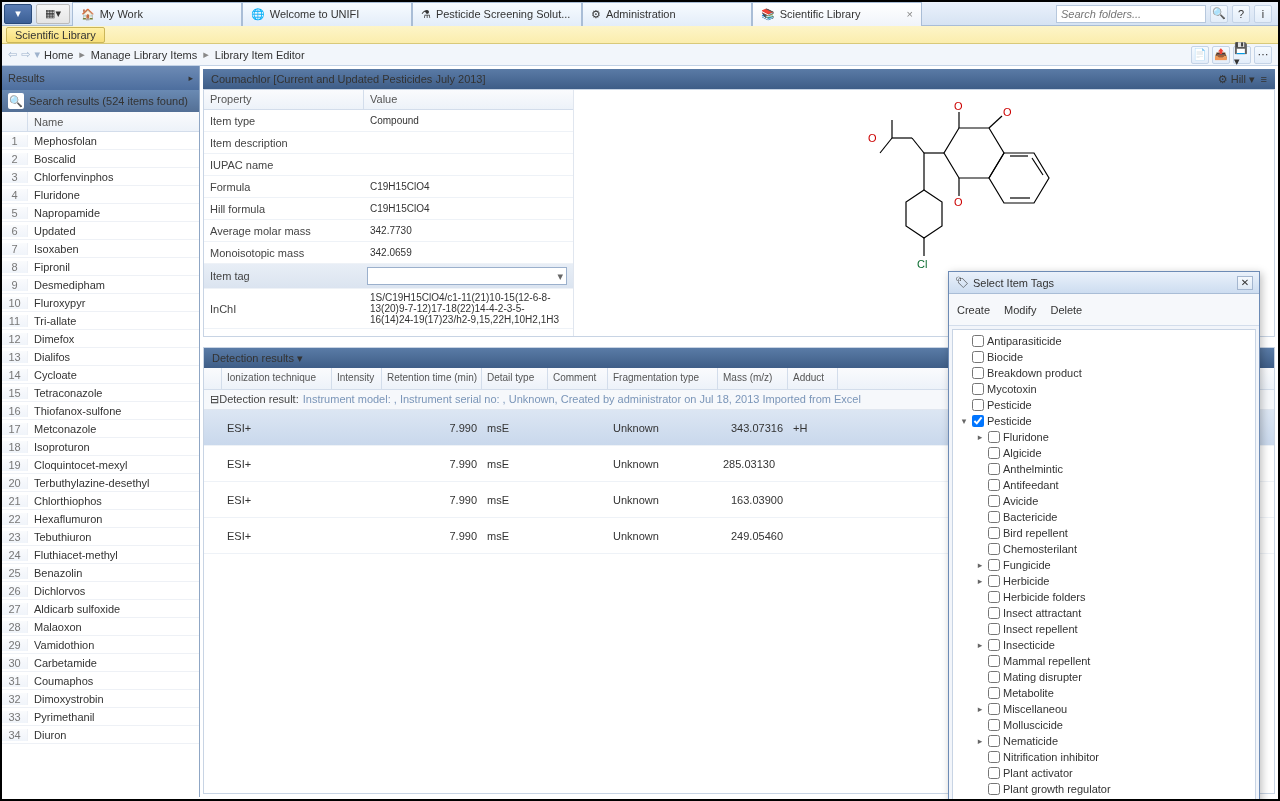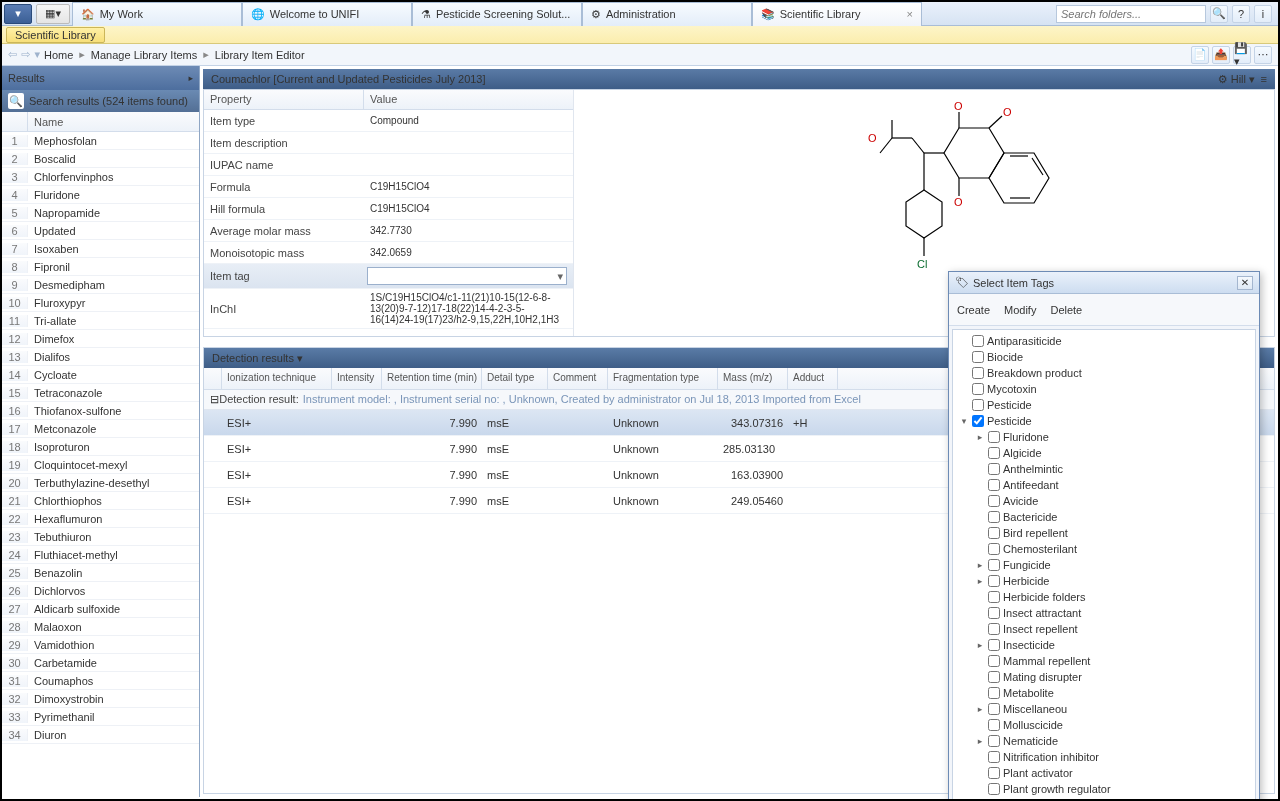--- a/index.html
+++ b/index.html
@@ -48,21 +48,21 @@
 .proprow .dd{width:200px;height:18px;border:1px solid #9bb0cc;background:#fff;display:flex;align-items:center;justify-content:flex-end;padding:0 3px;color:#666}
 .structarea{flex:1;display:flex;align-items:center;justify-content:center;position:relative}
 .detarea{margin:10px 3px 3px 3px;border:1px solid #c8d4e4;flex:1;display:flex;flex-direction:column}
 .dethdr{height:20px;background:linear-gradient(#5a7ba6,#3e5d87);color:#fff;padding:0 8px;display:flex;align-items:center}
 .detth{display:flex;background:linear-gradient(#fafbfd,#edf2f9);height:22px;border-bottom:1px solid #d3ddeb;overflow:hidden}
 .detth div{padding:4px 5px;border-right:1px solid #d3ddeb;color:#555;white-space:nowrap;font-size:10px}
 .detgroup{display:flex;background:#f6f8fb;padding:3px 6px;border-bottom:1px solid #e0e6ef;font-size:10px;color:#666}
 .detgroup .lbl{color:#444}
 .detgroup .txt{color:#7a95b8;margin-left:4px}
 .detgroup .cnt{margin-left:auto;margin-right:260px;color:#7a95b8}
-.detrow{display:flex;height:26px;border-bottom:1px solid #eef2f7;align-items:center;font-size:10px}
+.detrow{display:flex;height:36px;border-bottom:1px solid #eef2f7;align-items:center;font-size:10px}
 .detrow.sel{background:linear-gradient(#dce6f3,#c9d8ec)}
 .detrow div{padding:0 5px}
 
 .dialog{position:absolute;right:18px;top:205px;width:312px;height:570px;border:1px solid #6d8bb5;background:#f2f5fa;box-shadow:2px 2px 8px rgba(0,0,0,0.25);display:flex;flex-direction:column}
 .dlg-title{height:22px;background:linear-gradient(#eaf1fb,#cdddf0);border-bottom:1px solid #a9bdd6;display:flex;align-items:center;padding:0 6px}
 .dlg-title .x{margin-left:auto;width:16px;height:14px;border:1px solid #a4b6cf;background:linear-gradient(#f5f9fe,#dfe9f5);display:flex;align-items:center;justify-content:center;font-size:10px;cursor:pointer}
 .dlg-tools{height:32px;background:#f6f8fb;border-bottom:1px solid #d3ddeb;display:flex;align-items:center;padding:0 8px;gap:14px;color:#3a6aa8}
 .dlg-tree{flex:1;background:#fff;border:1px solid #c8d4e4;margin:3px;overflow-y:auto;padding:3px 0}
 .tn{display:flex;align-items:center;height:16px;padding:0 4px;gap:3px;white-space:nowrap}
 .tn .tw{width:10px;text-align:center;color:#666;font-size:9px;cursor:pointer}

